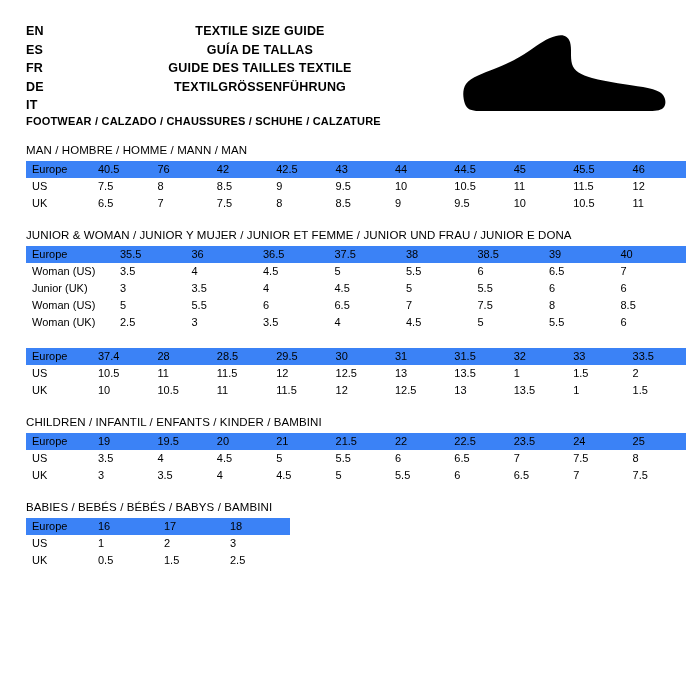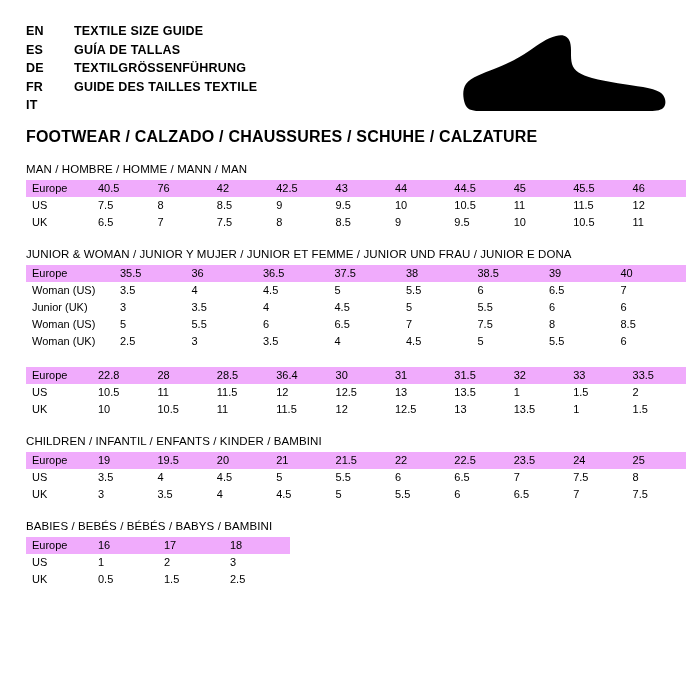--- a/index.html
+++ b/index.html
@@ -37,24 +37,24 @@
     letter-spacing: 0.2px;
     line-height: 18.5px;
     text-transform: uppercase;
   }
   .lang-code {
     width: 48px;
     flex: 0 0 48px;
   }
   .lang-title {
     flex: 1 1 auto;
+    text-align: center;
   }
   .footwear-line {
-    margin-top: 13px;
-    font-size: 16px;
+    font-size: 11px;
     font-weight: bold;
     letter-spacing: 0.2px;
     text-transform: uppercase;
   }
 
   
   .shoe {
     position: absolute;
     top: 10px;
     right: 2px;
@@ -80,21 +80,21 @@
   }
   table.size-table td {
     height: 17px;
     padding: 0 0 0 6px;
     vertical-align: middle;
     white-space: nowrap;
     font-size: 11px;
     line-height: 17px;
   }
   tr.shaded td {
-    background: #f0abfc;
+    background: #3b82f6;
   }
   tr.plain td {
     background: #ffffff;
   }
   .tbl-man { width: 660px; }
   .tbl-junior { width: 660px; }
   .tbl-kids { width: 660px; }
   .tbl-children { width: 660px; }
   .tbl-babies { width: 264px; }
 
@@ -114,26 +114,26 @@
     <div class="lang-rows">
       <div class="lang-row">
         <span class="lang-code">EN</span>
         <span class="lang-title">TEXTILE SIZE GUIDE</span>
       </div>
       <div class="lang-row">
         <span class="lang-code">ES</span>
         <span class="lang-title">GUÍA DE TALLAS</span>
       </div>
       <div class="lang-row">
+        <span class="lang-code">FR</span>
+        <span class="lang-title">GUIDE DES TAILLES TEXTILE</span>
+      </div>
+      <div class="lang-row">
         <span class="lang-code">DE</span>
         <span class="lang-title">TEXTILGRÖßENFÜHRUNG</span>
-      </div>
-      <div class="lang-row">
-        <span class="lang-code">FR</span>
-        <span class="lang-title">GUIDE DES TAILLES TEXTILE</span>
       </div>
       <div class="lang-row">
         <span class="lang-code">IT</span>
       </div>
     </div>
 
     <div class="footwear-line">FOOTWEAR / CALZADO / CHAUSSURES / SCHUHE / CALZATURE</div>
 
     <svg class="shoe" viewBox="0 0 215 90" aria-hidden="true">
       <path fill="#000000" d="M8 72 C6 66 5 58 9 52 C14 45 27 41 37 37 C52 31 62 26 72 19 C82 12 90 6 99 4 C106 2 111 4 113 10 C115 17 113 25 115 32 C117 39 124 43 135 46 C150 50 172 53 186 55 C196 57 203 59 206 63 C209 67 209 72 207 75 C205 78 200 79 193 79 L22 79 C14 79 10 77 8 72 Z"></path>
@@ -286,24 +286,24 @@
           <col>
           <col>
           <col>
           <col>
           <col>
           <col>
       </colgroup>
       <tbody>
         <tr class="shaded">
           <td>Europe</td>
-          <td>22.8</td>
+          <td>37.4</td>
           <td>28</td>
           <td>28.5</td>
-          <td>36.4</td>
+          <td>29.5</td>
           <td>30</td>
           <td>31</td>
           <td>31.5</td>
           <td>32</td>
           <td>33</td>
           <td>33.5</td>
         </tr>
         <tr class="plain">
           <td>US</td>
           <td>10.5</td>

